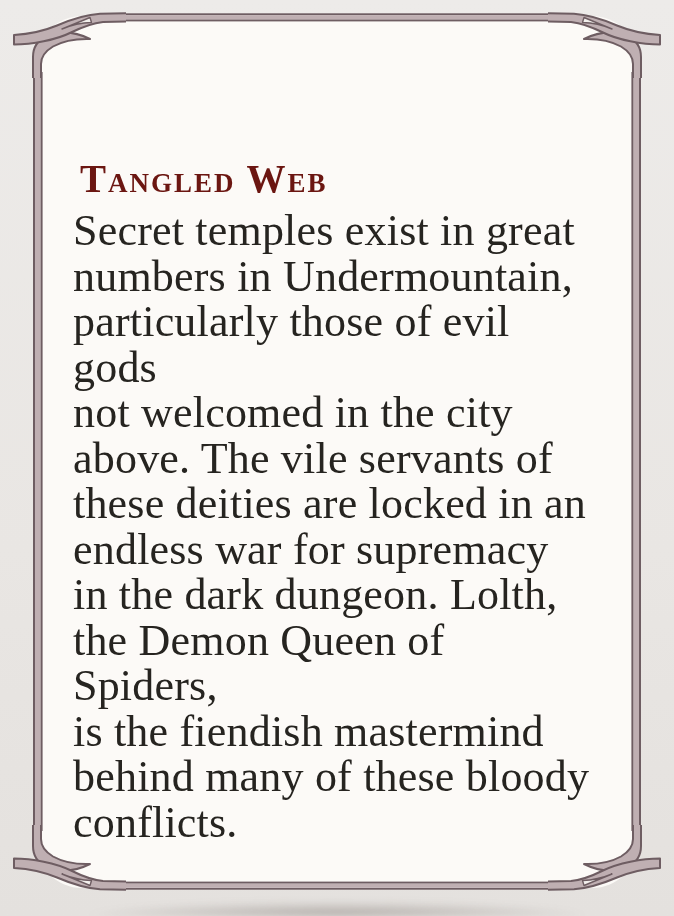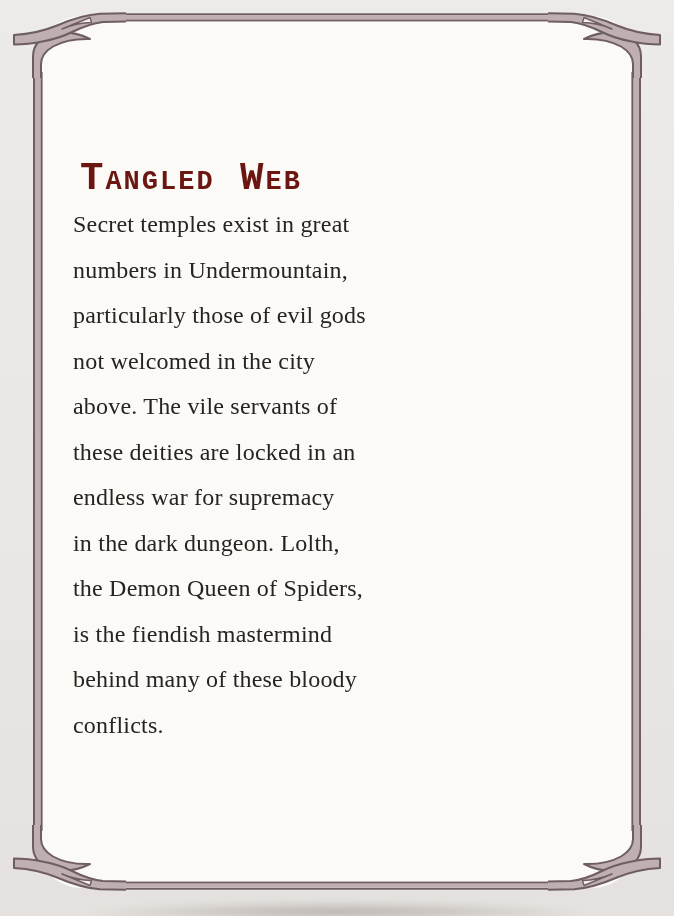--- a/index.html
+++ b/index.html
@@ -30,25 +30,24 @@
     left:73px;top:156px;width:525px;
   }
   .panel-title{
     font-variant:small-caps;
     font-weight:700;
     font-size:39px;
     line-height:46px;
     letter-spacing:2px;
     padding-left:7px;
     color:var(--title-color);
-    font-family:Liberation Mono, monospace;
   }
   .panel-body{
-    margin-top:0;
-    font-size:24px;
+    margin-top:6px;
+    font-size:44px;
     line-height:45.5px;
     letter-spacing:0.2px;
     color:var(--body-color);
     white-space:pre-line;
   }
   .bottom-shadow{
     position:absolute;
     left:30px;right:30px;bottom:0;height:16px;
     background:radial-gradient(55% 130% at 50% 100%,rgba(95,85,80,0.40),rgba(95,85,80,0) 75%);
     filter:blur(3px);

